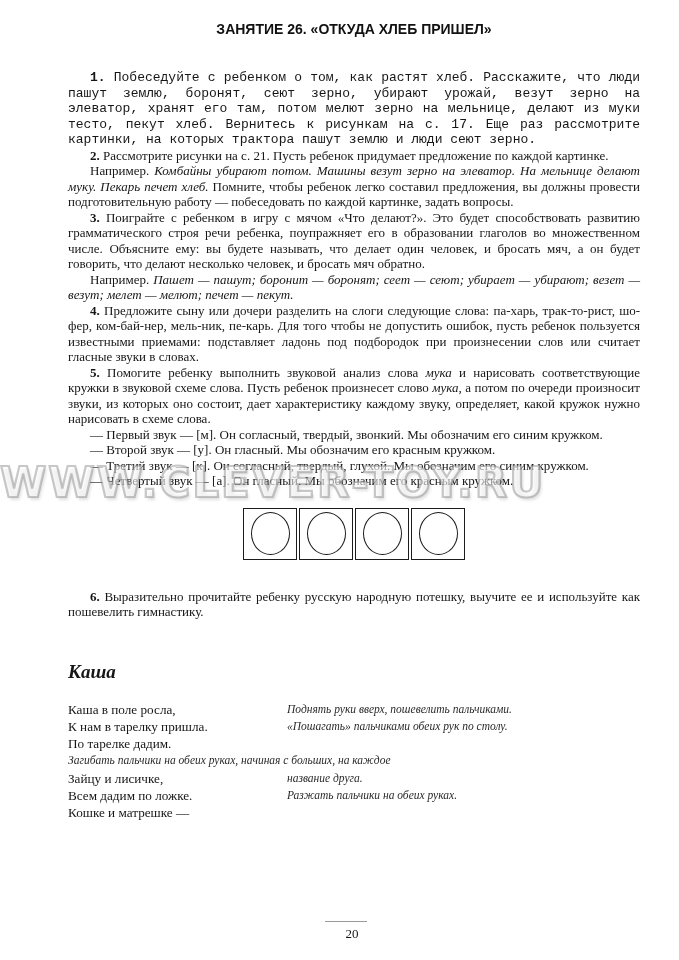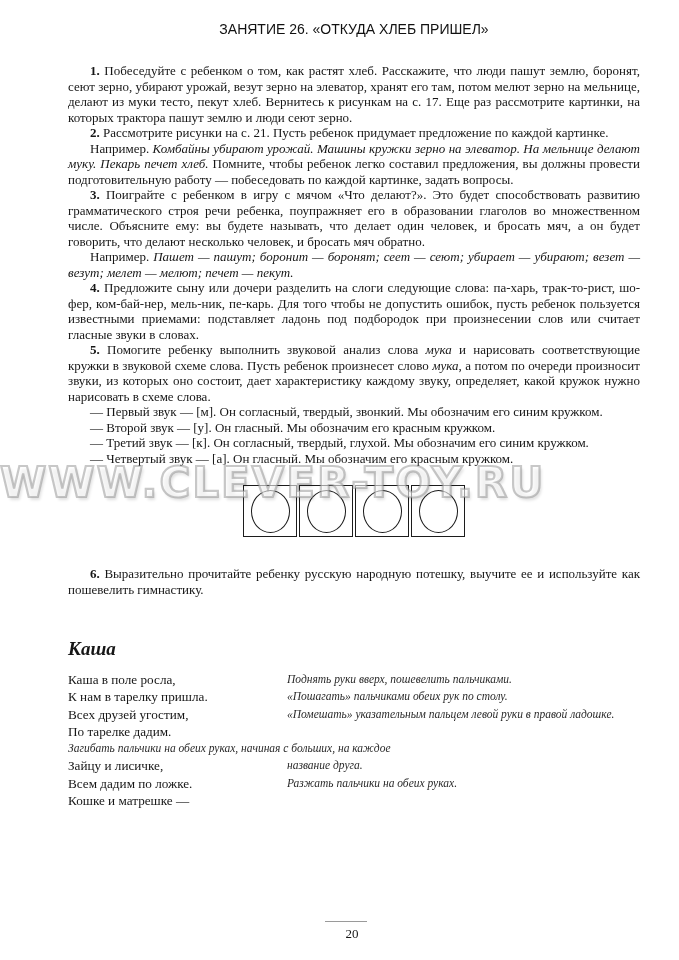--- a/index.html
+++ b/index.html
@@ -15,33 +15,33 @@
   .content {
     position: absolute;
     left: 68px;
     top: 0;
     width: 572px;
   }
   .title {
     margin: 21px 0 0 0;
     text-align: center;
     font-family: "Liberation Sans", sans-serif;
-    font-weight: normal;
+    font-weight: bold;
     font-size: 14px;
     line-height: 16px;
     color: #111;
   }
   .para {
     margin: 0;
     text-align: justify;
     text-indent: 22px;
     font-size: 13px;
     line-height: 15.5px;
   }
-  .para.first { margin-top: 26px; }
+  .para.first { margin-top: 33px; font-family: Liberation Mono, monospace; }
   .num { font-weight: bold; font-style: normal; }
   .it, i { font-style: italic; }
   .sound-line {
     margin: 0;
     text-indent: 22px;
     font-size: 13px;
     line-height: 15.5px;
     white-space: nowrap;
   }
   .scheme {
@@ -67,21 +67,21 @@
     background: #fff;
   }
   .para.p6 { margin-top: 29px; }
   .poem-heading {
     margin-top: 44px;
     font-weight: bold;
     font-style: italic;
     font-size: 19px;
     line-height: 16px;
   }
-  .poem { margin-top: 14px; }
+  .poem { margin-top: 21px; }
   .poem-row { display: flex; min-height: 17.3px; }
   .verse {
     width: 219px;
     font-size: 13.2px;
     line-height: 17.3px;
     white-space: nowrap;
   }
   .action {
     width: 353px;
     font-style: italic;
@@ -130,21 +130,21 @@
   <div class="watermark">WWW.CLEVER-TOY.RU</div>
 
   <div class="content">
 
     <h1 class="title">ЗАНЯТИЕ 26. «ОТКУДА ХЛЕБ ПРИШЕЛ»</h1>
 
     <p class="para first"><span class="num">1.</span><span> Побеседуйте с ребенком о том, как растят хлеб. Расскажите, что люди пашут землю, боронят, сеют зерно, убирают урожай, везут зерно на элеватор, хранят его там, потом мелют зерно на мельнице, делают из муки тесто, пекут хлеб. Вернитесь к рисункам на с. 17. Еще раз рассмотрите картинки, на которых трактора пашут землю и люди сеют зерно.</span></p>
 
     <p class="para"><span class="num">2.</span><span> Рассмотрите рисунки на с. 21. Пусть ребенок придумает предложение по каждой картинке.</span></p>
 
-    <p class="para"><span>Например. </span><span class="it">Комбайны убирают урожай. Машины кружки зерно на элеватор. На мельнице делают муку. Пекарь печет хлеб.</span><span> Помните, чтобы ребенок легко составил предложения, вы должны провести подготовительную работу — побеседовать по каждой картинке, задать вопросы.</span></p>
+    <p class="para"><span>Например. </span><span class="it">Комбайны убирают потом. Машины везут зерно на элеватор. На мельнице делают муку. Пекарь печет хлеб.</span><span> Помните, чтобы ребенок легко составил предложения, вы должны провести подготовительную работу — побеседовать по каждой картинке, задать вопросы.</span></p>
 
     <p class="para"><span class="num">3.</span><span> Поиграйте с ребенком в игру с мячом «Что делают?». Это будет способствовать развитию грамматического строя речи ребенка, поупражняет его в образовании глаголов во множественном числе. Объясните ему: вы будете называть, что делает один человек, и бросать мяч, а он будет говорить, что делают несколько человек, и бросать мяч обратно.</span></p>
 
     <p class="para"><span>Например. </span><span class="it">Пашет — пашут; боронит — боронят; сеет — сеют; убирает — убирают; везет — везут; мелет — мелют; печет — пекут.</span></p>
 
     <p class="para"><span class="num">4.</span><span> Предложите сыну или дочери разделить на слоги следующие слова: па-харь, трак-то-рист, шо-фер, ком-бай-нер, мель-ник, пе-карь. Для того чтобы не допустить ошибок, пусть ребенок пользуется известными приемами: подставляет ладонь под подбородок при произнесении слов или считает гласные звуки в словах.</span></p>
 
     <p class="para"><span class="num">5.</span><span> Помогите ребенку выполнить звуковой анализ слова </span><span class="it">мука</span><span> и нарисовать соответствующие кружки в звуковой схеме слова. Пусть ребенок произнесет слово </span><span class="it">мука</span><span>, а потом по очереди произносит звуки, из которых оно состоит, дает характеристику каждому звуку, определяет, какой кружок нужно нарисовать в схеме слова.</span></p>
 
     <p class="sound-line">— Первый звук — [м]. Он согласный, твердый, звонкий. Мы обозначим его синим кружком.</p>
@@ -174,24 +174,20 @@
     <div class="poem">
       <div class="poem-row">
         <div class="verse">Каша в поле росла,</div>
         <div class="action">Поднять руки вверх, пошевелить пальчиками.</div>
       </div>
       <div class="poem-row">
         <div class="verse">К нам в тарелку пришла.</div>
         <div class="action">«Пошагать» пальчиками обеих рук по столу.</div>
       </div>
       <div class="poem-row">
-        <div class="verse">Всех друзей угостим,</div>
-        <div class="action">«Помешать» указательным пальцем левой руки в правой ладошке.</div>
-      </div>
-      <div class="poem-row">
         <div class="verse">По тарелке дадим.</div>
         <div class="action"></div>
       </div>
       <div class="poem-row">
         <div class="action">Загибать пальчики на обеих руках, начиная с больших, на каждое</div>
       </div>
       <div class="poem-row">
         <div class="verse">Зайцу и лисичке,</div>
         <div class="action">название друга.</div>
       </div>

